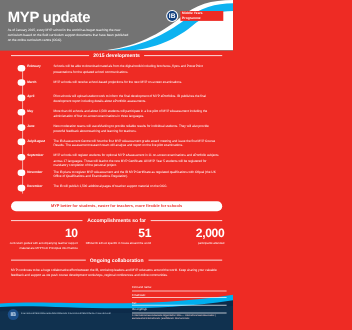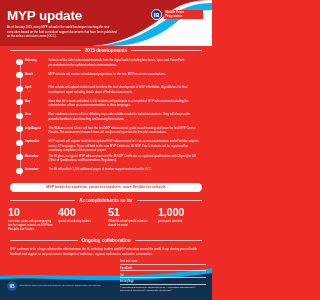--- a/index.html
+++ b/index.html
@@ -9,21 +9,21 @@
     background:#EE2B24;
     color:#ffffff;
     overflow:hidden;
     position:relative;
   }
 
   
   .header{
     position:relative;
     height:46px;
-    background:#b91c1c;
+    background:#737373;
     overflow:hidden;
   }
   .hdr-swoosh{
     position:absolute; right:0; top:0; width:120px; height:46px;
     pointer-events:none;
   }
   .title{
     position:absolute; left:7px; top:9px;
     font-size:13.5px; font-weight:bold; letter-spacing:-0.2px;
     color:#ffffff; line-height:1;
@@ -103,21 +103,21 @@
     height:8.5px;
     display:flex; align-items:center; justify-content:center;
     font-size:3.5px; font-weight:bold; letter-spacing:0.05px;
   }
 
   
   .stats{
     display:flex; padding:2px 6px 4px 6px;
   }
   .stat{
-    flex:1 1 0; text-align:left; padding:0 2px;
+    flex:1 1 0; text-align:right; padding:0 2px;
   }
   .stat-num{
     font-size:11px; font-weight:bold; line-height:1.05;
     color:#ffffff; letter-spacing:-0.3px;
   }
   .stat-lbl{
     font-size:2.6px; line-height:1.6; margin-top:1.5px;
     color:#ffffff;
   }
 
@@ -245,29 +245,25 @@
   <span class="txt">Accomplishments so far</span>
   <span class="line"></span>
 </div>
 
 <div class="stats">
   <div class="stat">
     <div class="stat-num">10</div>
     <div class="stat-lbl">curriculum guides with accompanying teacher support material are MYP from Principles into Practice</div>
   </div>
   <div class="stat">
-    <div class="stat-num">400</div>
-    <div class="stat-lbl">special ed workshop leaders</div>
-  </div>
-  <div class="stat">
     <div class="stat-num">51</div>
     <div class="stat-lbl">Official IB-school specific in-house aboard the world</div>
   </div>
   <div class="stat">
-    <div class="stat-num">1,000</div>
+    <div class="stat-num">2,000</div>
     <div class="stat-lbl">participants attended</div>
   </div>
 </div>
 
 <div class="rule-head">
   <span class="line"></span>
   <span class="txt">Ongoing collaboration</span>
   <span class="line"></span>
 </div>
 <div class="collab-body">MYP continues to be a huge collaborative effort between the IB, workshop leaders and MYP educators around the world. Keep sharing your valuable feedback and support as we push course development workshops, regional conferences and online communities.</div>

